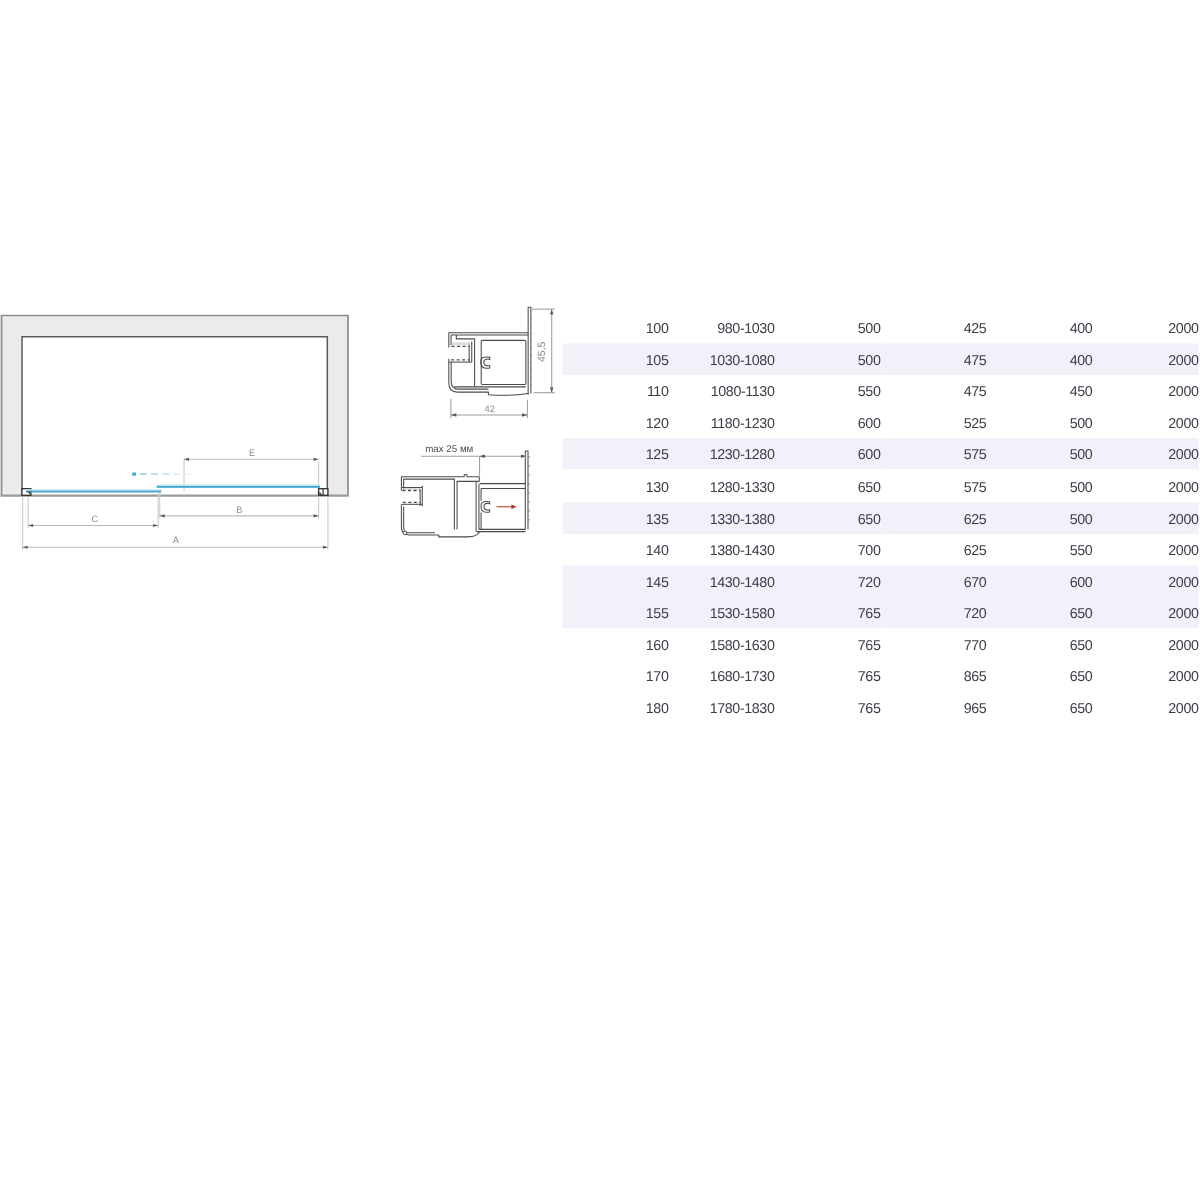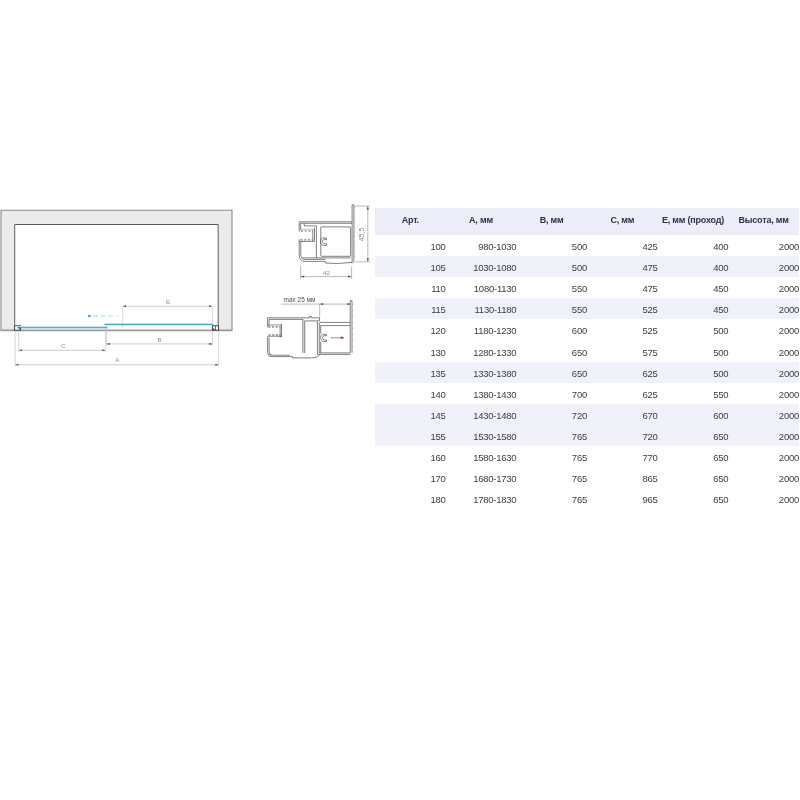--- a/index.html
+++ b/index.html
@@ -181,28 +181,20 @@
 <table id="tbl">
   <colgroup>
       <col style="width:70.6px">
       <col style="width:70.6px">
       <col style="width:70.6px">
       <col style="width:70.6px">
       <col style="width:70.6px">
       <col style="width:70.6px">
     </colgroup>
   <tbody>
-      <tr>
-        <th>Арт.</th>
-        <th>А, мм</th>
-        <th>В, мм</th>
-        <th>С, мм</th>
-        <th>Е, мм (проход)</th>
-        <th>Высота, мм</th>
-      </tr>
   <tr class="a">
         <td>100</td>
         <td>980-1030</td>
         <td>500</td>
         <td>425</td>
         <td>400</td>
         <td>2000</td>
       </tr>
   <tr class="b">
         <td>105</td>
@@ -213,33 +205,33 @@
         <td>2000</td>
       </tr>
   <tr class="a">
         <td>110</td>
         <td>1080-1130</td>
         <td>550</td>
         <td>475</td>
         <td>450</td>
         <td>2000</td>
       </tr>
-  <tr class="b">
-        <td>115</td>
-        <td>1130-1180</td>
-        <td>550</td>
-        <td>525</td>
-        <td>450</td>
-        <td>2000</td>
-      </tr>
   <tr class="a">
         <td>120</td>
         <td>1180-1230</td>
         <td>600</td>
         <td>525</td>
+        <td>500</td>
+        <td>2000</td>
+      </tr>
+  <tr class="b">
+        <td>125</td>
+        <td>1230-1280</td>
+        <td>600</td>
+        <td>575</td>
         <td>500</td>
         <td>2000</td>
       </tr>
   <tr class="a">
         <td>130</td>
         <td>1280-1330</td>
         <td>650</td>
         <td>575</td>
         <td>500</td>
         <td>2000</td>

